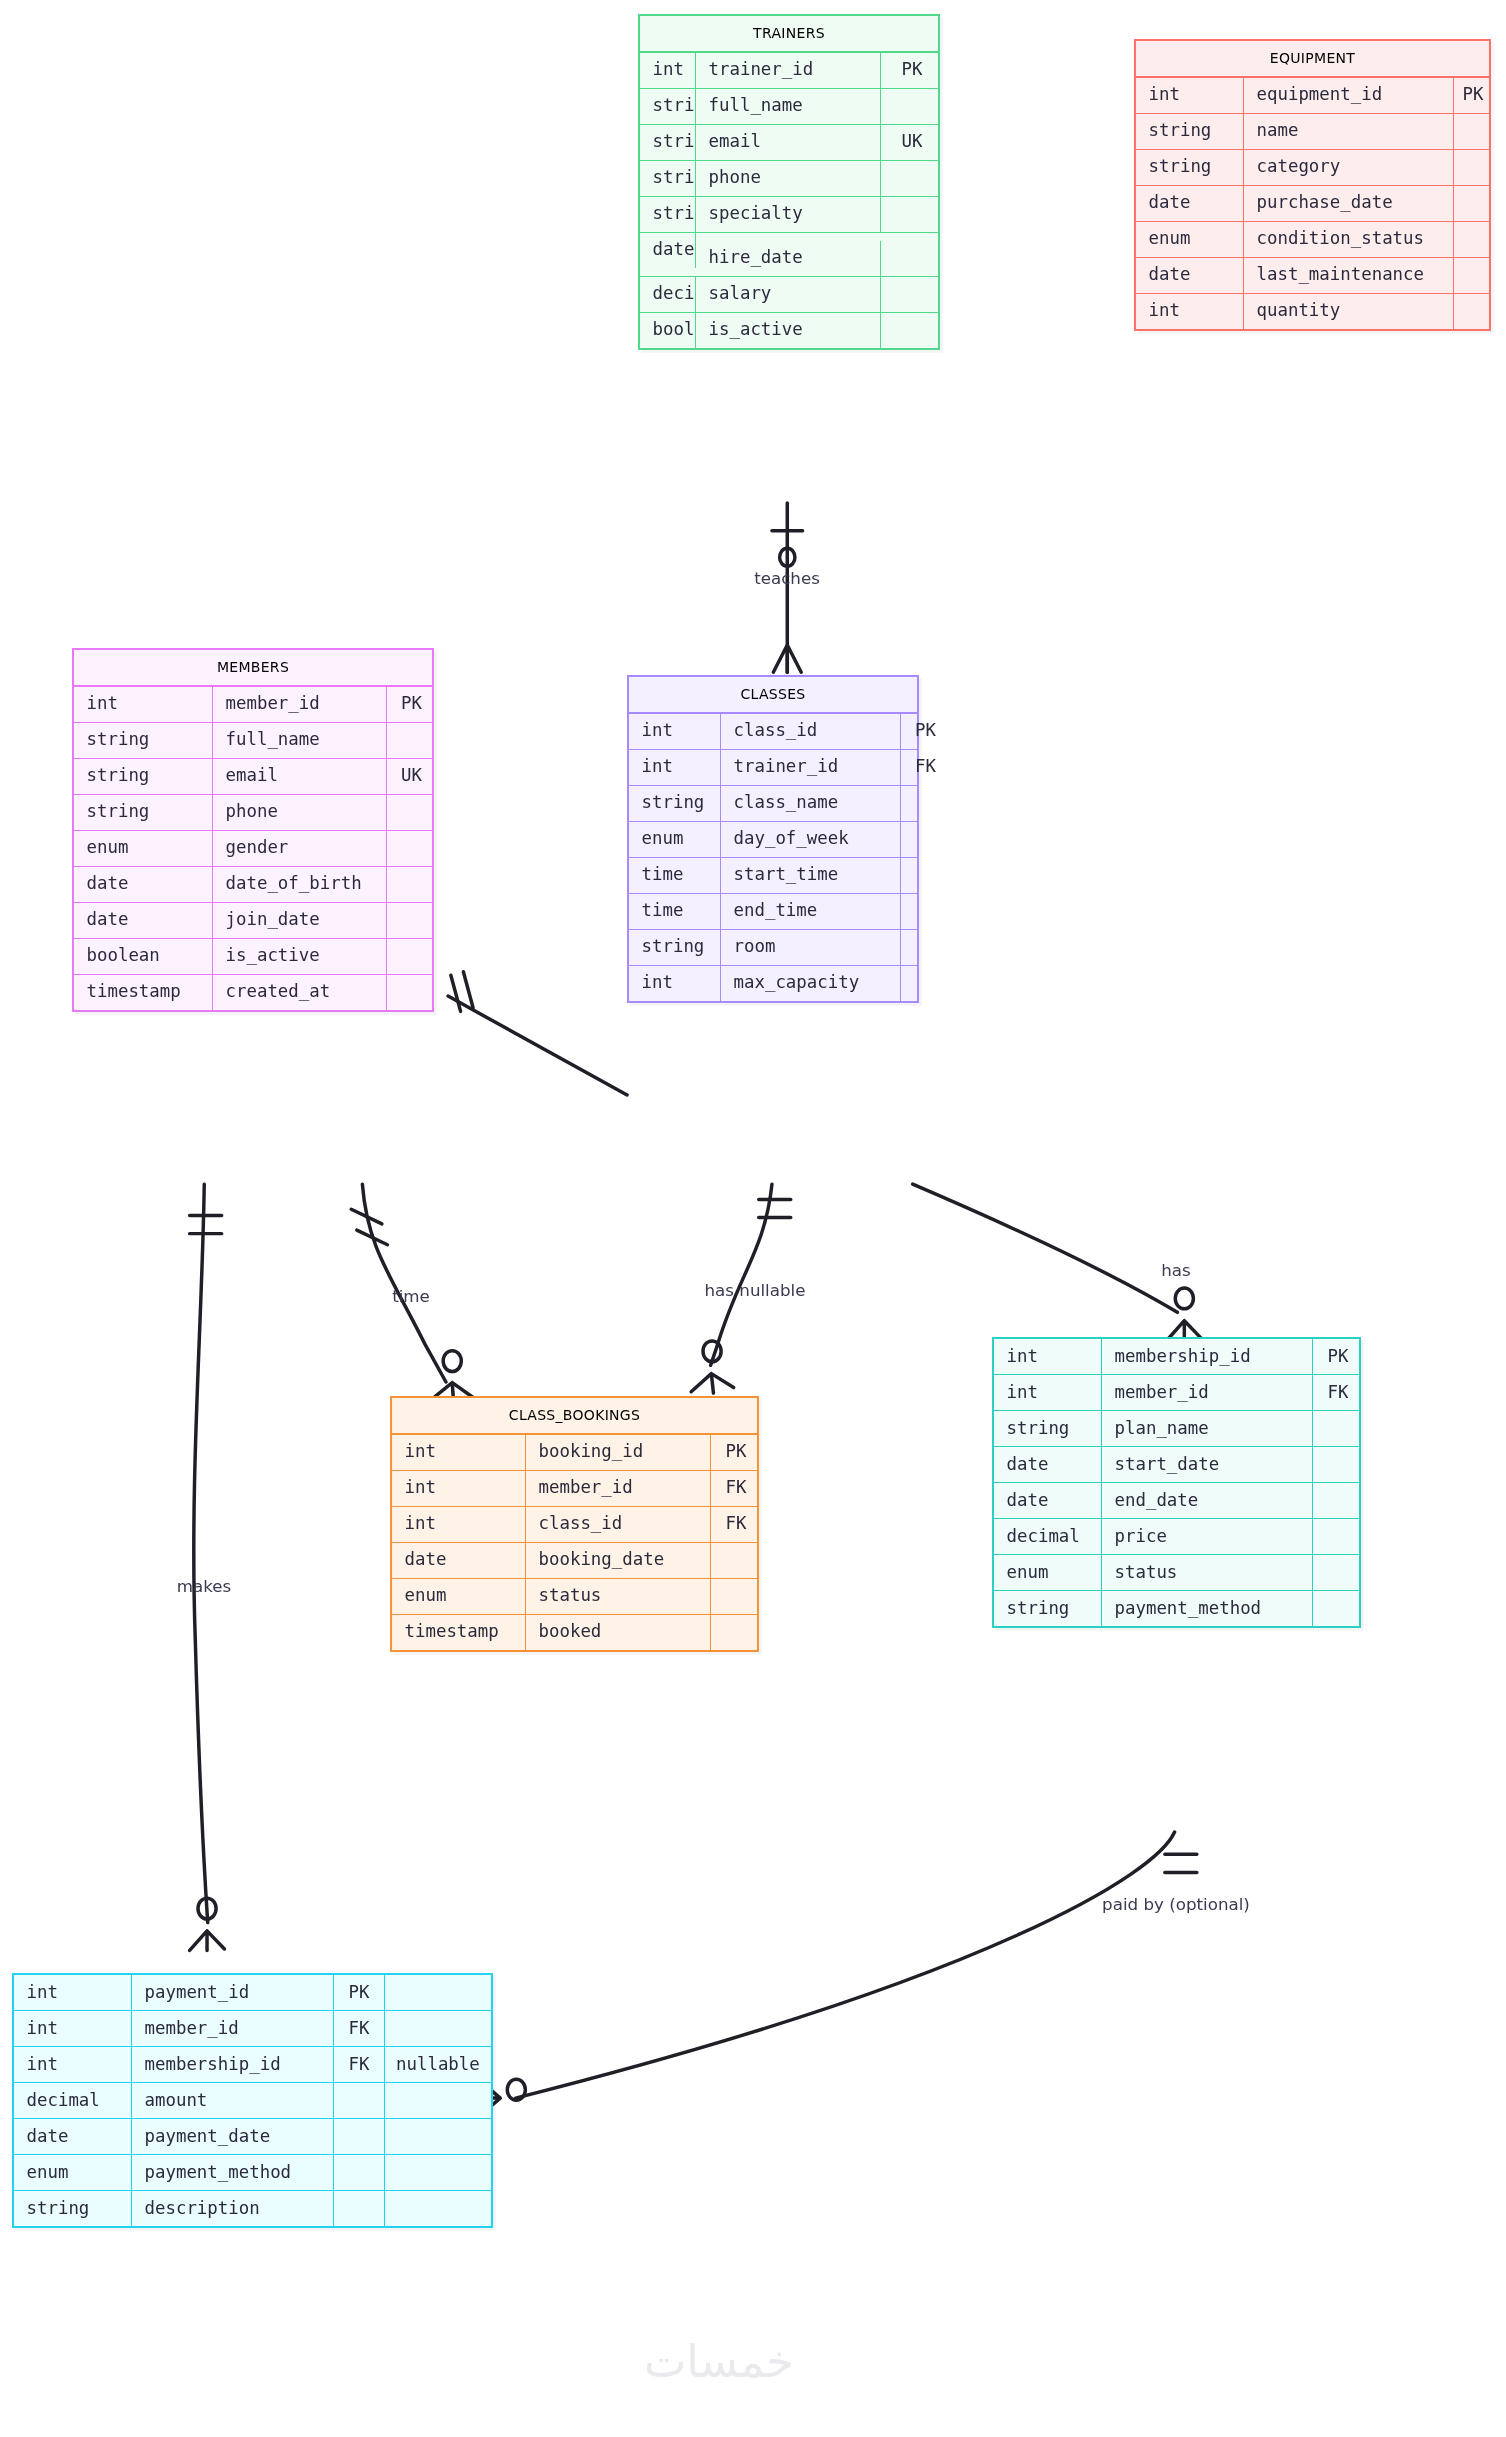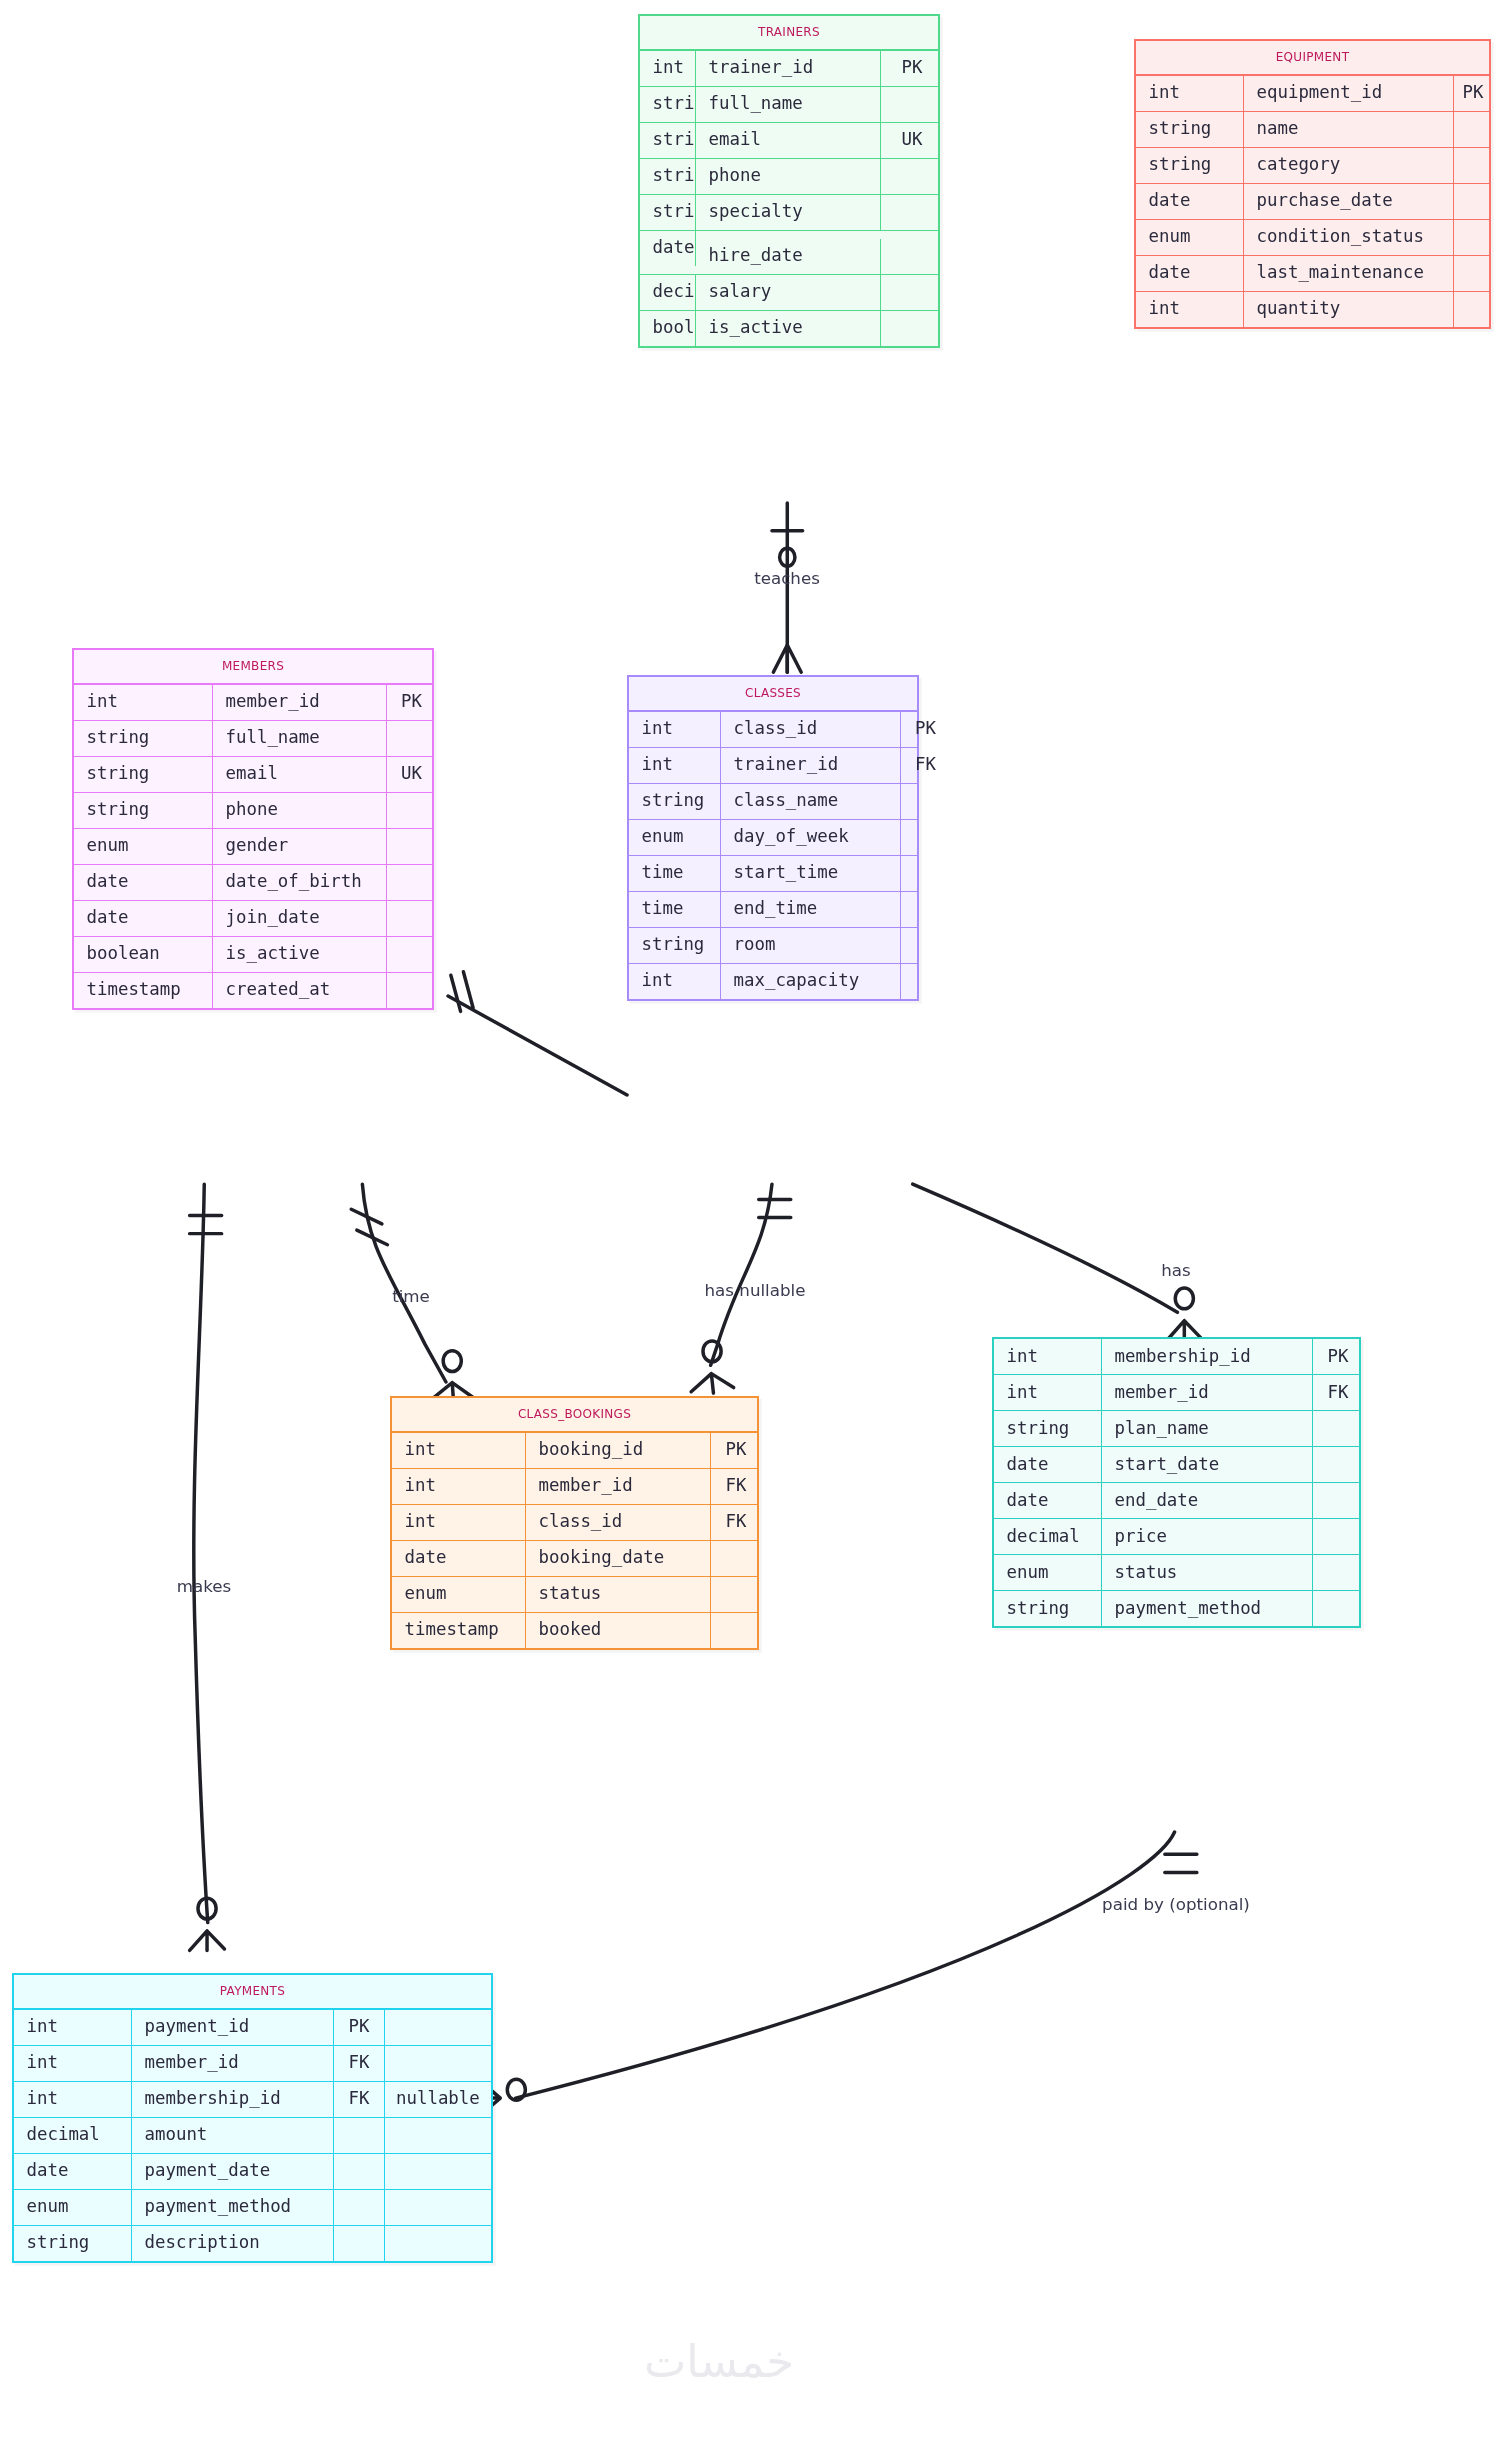--- a/index.html
+++ b/index.html
@@ -15,22 +15,22 @@
     box-sizing:border-box;
     border-width:2.1px;
     border-style:solid;
     box-shadow:2.8px 2.8px 0 rgba(0,0,0,0.045);
     background:#fff;
   }
   .ent-title{
     box-sizing:border-box;
     text-align:center;
     font-family:"DejaVu Sans", sans-serif;
-    font-size:12px;
-    color:#be185d;
+    font-size:14px;
+    color:#000000;
     letter-spacing:0.3px;
     padding:9px 4.2px 9.8px 4.2px;
     border-bottom-width:2.1px;
     border-bottom-style:solid;
   }
   .ent-row{
     display:flex;
     border-bottom-width:1.4px;
     border-bottom-style:solid;
   }
@@ -375,21 +375,20 @@
         <div class="cell c-name" style="width: 211px; flex: 0 0 211px; border-right-color: rgb(42, 208, 192);">status</div>
         <div class="cell c-key" style="width: 50px; flex: 0 0 50px; border-right-color: rgb(42, 208, 192);"></div>
       </div>
       <div class="ent-row" style="border-bottom-color: rgb(42, 208, 192);">
         <div class="cell c-type" style="width: 108px; flex: 0 0 108px; border-right-color: rgb(42, 208, 192);">string</div>
         <div class="cell c-name" style="width: 211px; flex: 0 0 211px; border-right-color: rgb(42, 208, 192);">payment_method</div>
         <div class="cell c-key" style="width: 50px; flex: 0 0 50px; border-right-color: rgb(42, 208, 192);"></div>
       </div>
     </div>
     <div class="entity" style="left: 12px; top: 1973px; width: 481px; border-color: rgb(34, 211, 238); background: rgb(234, 253, 255);">
-      <div class="ent-title" style="border-bottom-color: rgb(34, 211, 238);">PAYMENTS</div>
       <div class="ent-row" style="border-bottom-color: rgb(34, 211, 238);">
         <div class="cell c-type" style="width: 118px; flex: 0 0 118px; border-right-color: rgb(34, 211, 238);">int</div>
         <div class="cell c-name" style="width: 202px; flex: 0 0 202px; border-right-color: rgb(34, 211, 238);">payment_id</div>
         <div class="cell c-key" style="width: 51px; flex: 0 0 51px; border-right-color: rgb(34, 211, 238);">PK</div>
         <div class="cell c-extra" style="flex: 1 1 auto; border-right-color: rgb(34, 211, 238);"></div>
       </div>
       <div class="ent-row" style="border-bottom-color: rgb(34, 211, 238);">
         <div class="cell c-type" style="width: 118px; flex: 0 0 118px; border-right-color: rgb(34, 211, 238);">int</div>
         <div class="cell c-name" style="width: 202px; flex: 0 0 202px; border-right-color: rgb(34, 211, 238);">member_id</div>
         <div class="cell c-key" style="width: 51px; flex: 0 0 51px; border-right-color: rgb(34, 211, 238);">FK</div>

